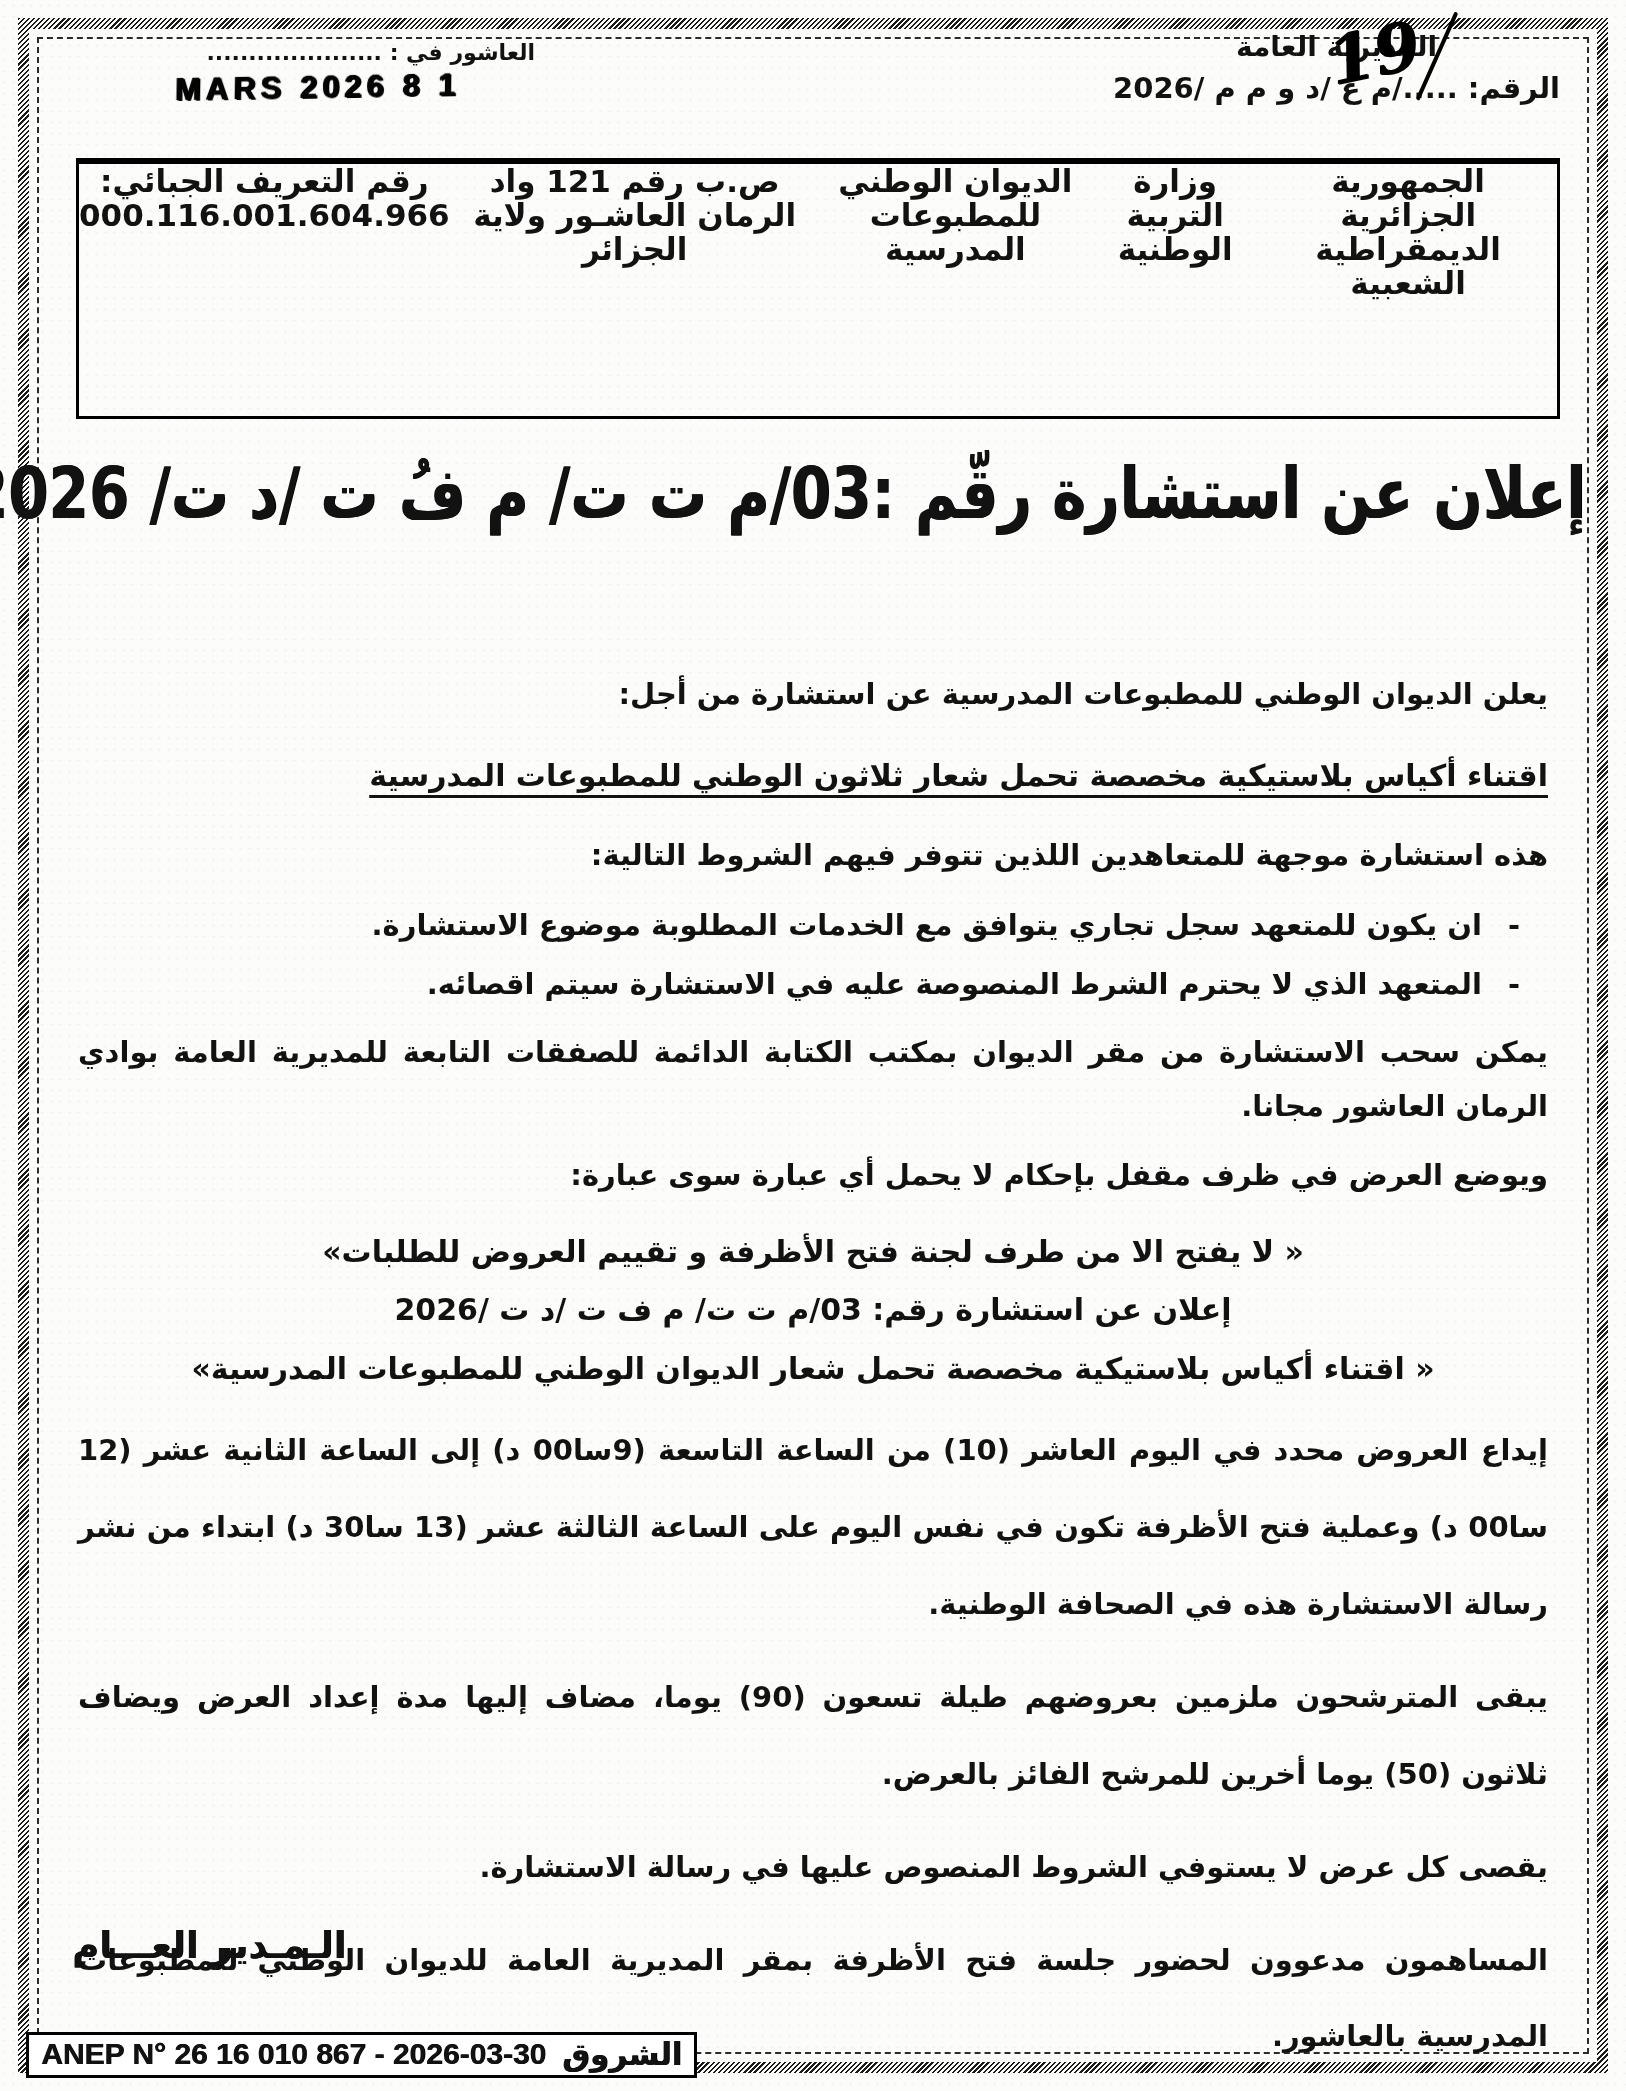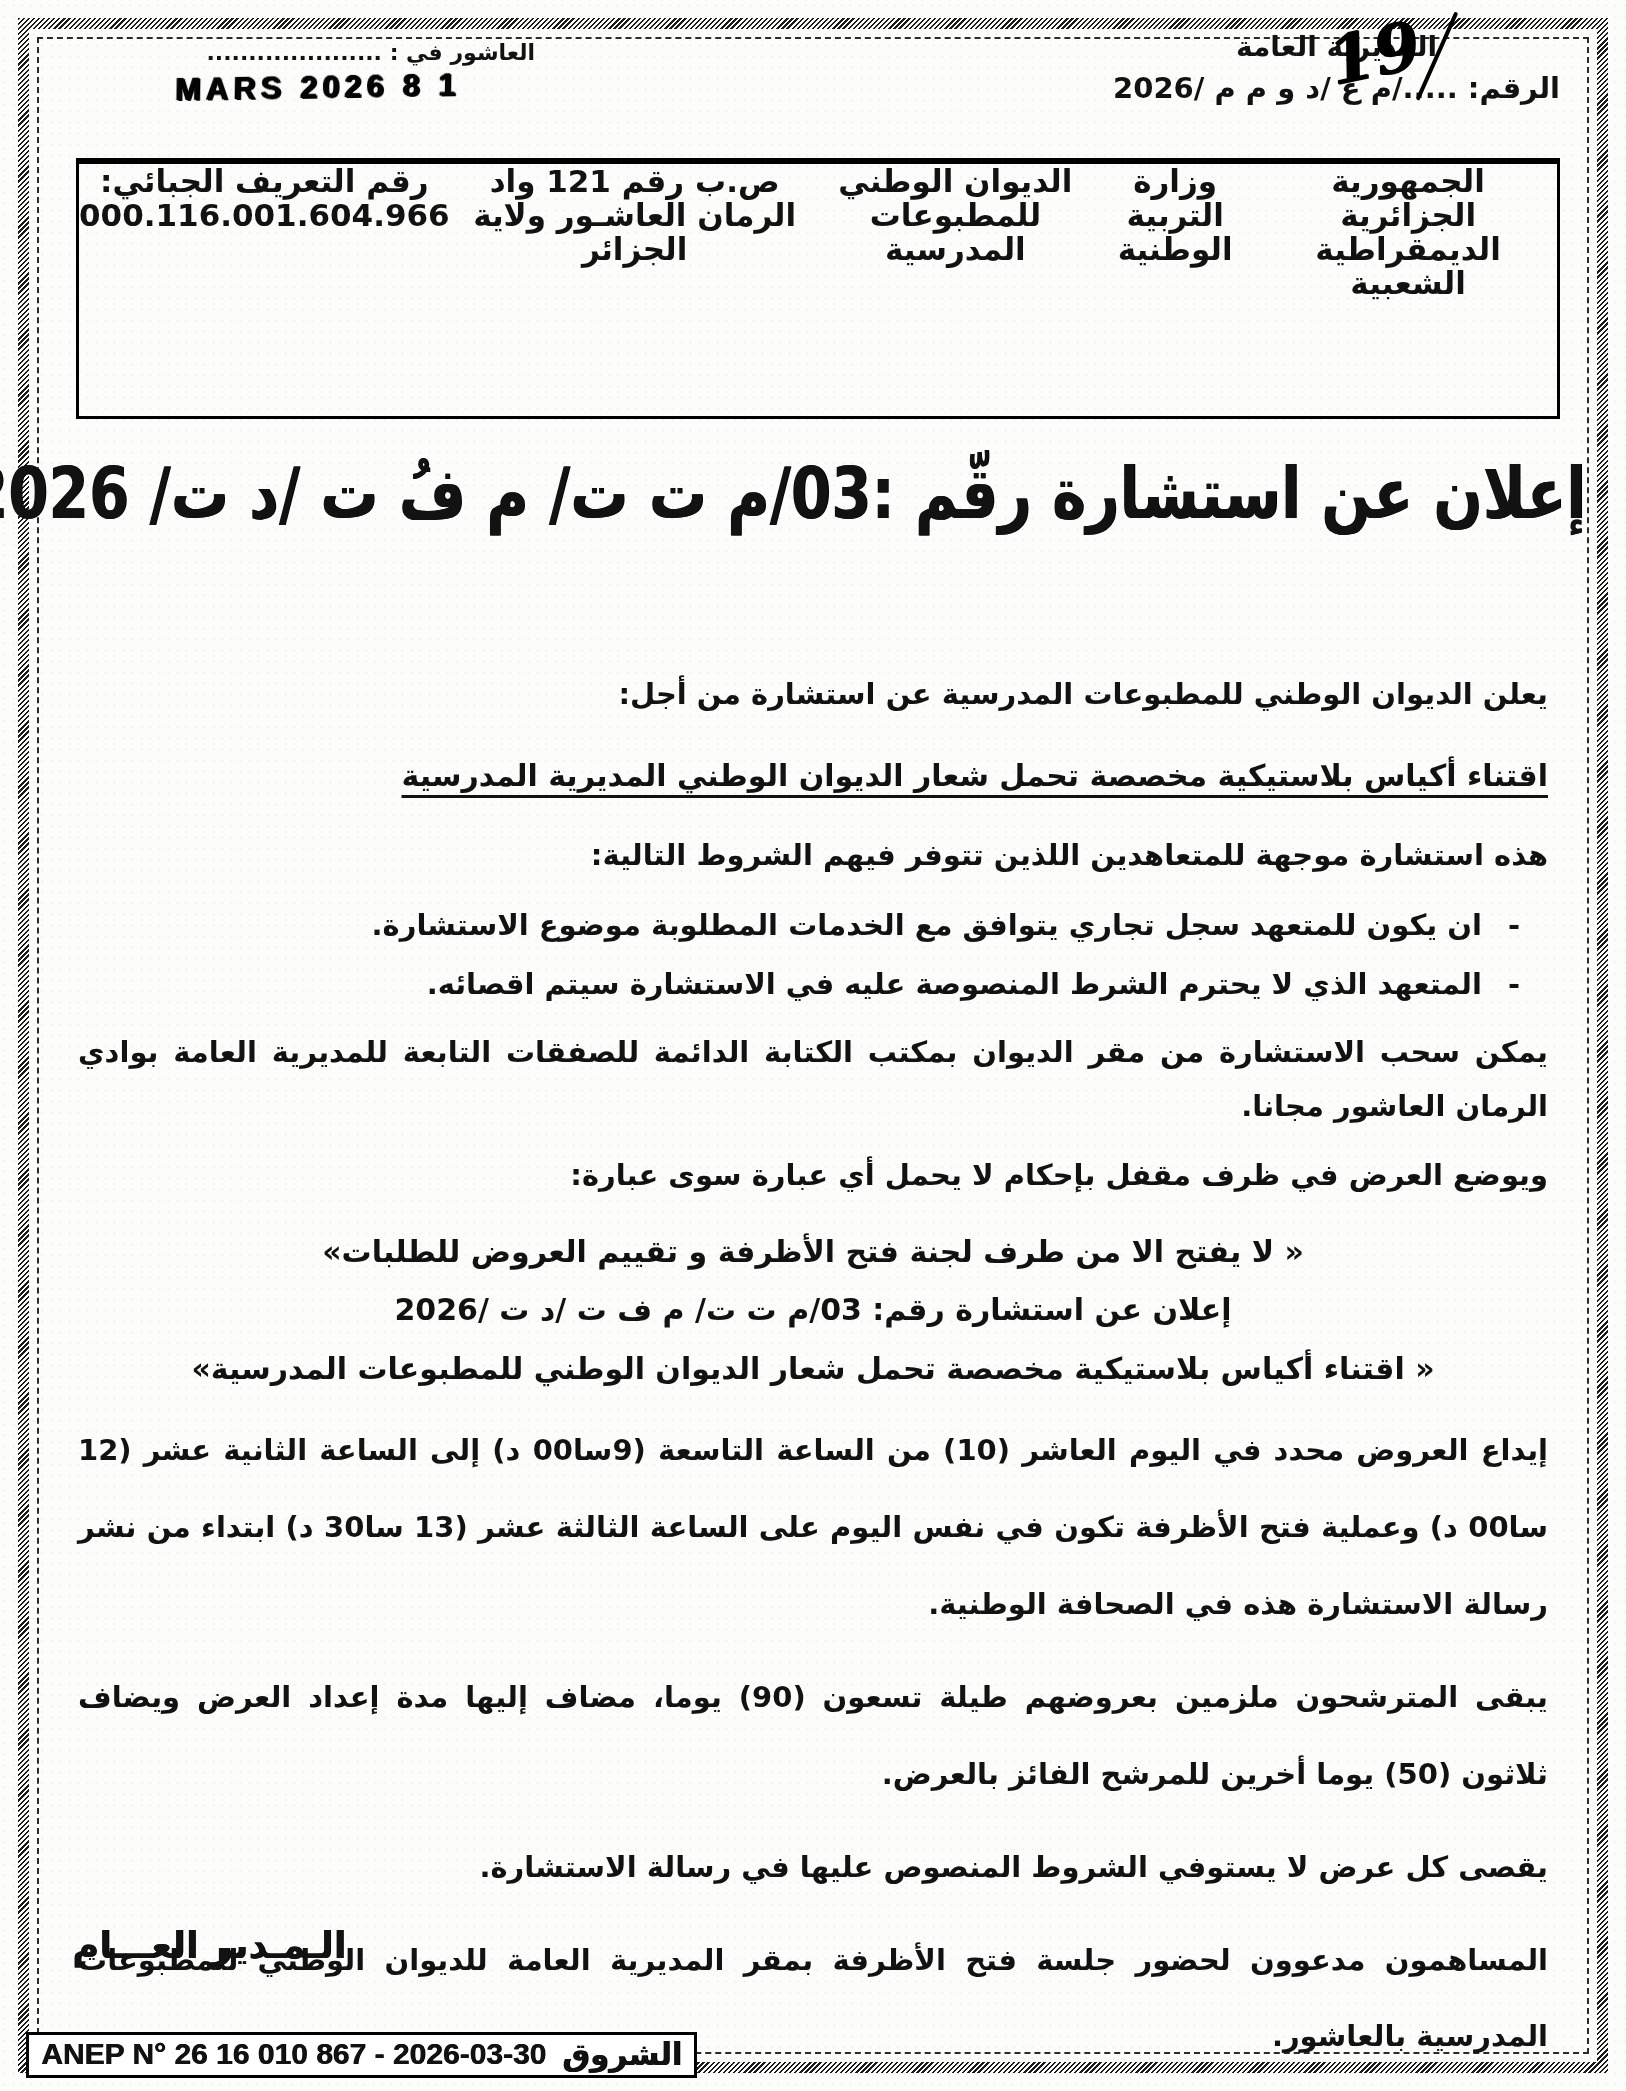--- a/index.html
+++ b/index.html
@@ -146,21 +146,21 @@
       <div>الديوان الوطني للمطبوعات المدرسية</div>
       <div>ص.ب رقم 121 واد الرمان العاشـور ولاية الجزائر</div>
       <div>رقم التعريف الجبائي: 000.116.001.604.966</div>
     </div>
 
     <h1 class="title">إعلان عن استشارة رقّم :03/م ت ت/ م فُ ت /د ت/ 2026</h1>
 
     <div class="body-block">
       <p class="p">يعلن الديوان الوطني للمطبوعات المدرسية عن استشارة من أجل:</p>
 
-      <p class="p mt-lg subject">اقتناء أكياس بلاستيكية مخصصة تحمل شعار الديوان الوطني المديرية المدرسية</p>
+      <p class="p mt-lg subject">اقتناء أكياس بلاستيكية مخصصة تحمل شعار ثلاثون الوطني للمطبوعات المدرسية</p>
 
       <p class="p mt-lg">هذه استشارة موجهة للمتعاهدين اللذين تتوفر فيهم الشروط التالية:</p>
 
       <div class="cond mt-sm">
         <span class="dash">-</span>
         <span>ان يكون للمتعهد سجل تجاري يتوافق مع الخدمات المطلوبة موضوع الاستشارة.</span>
       </div>
       <div class="cond mt-sm">
         <span class="dash">-</span>
         <span>المتعهد الذي لا يحترم الشرط المنصوصة عليه في الاستشارة سيتم اقصائه.</span>

